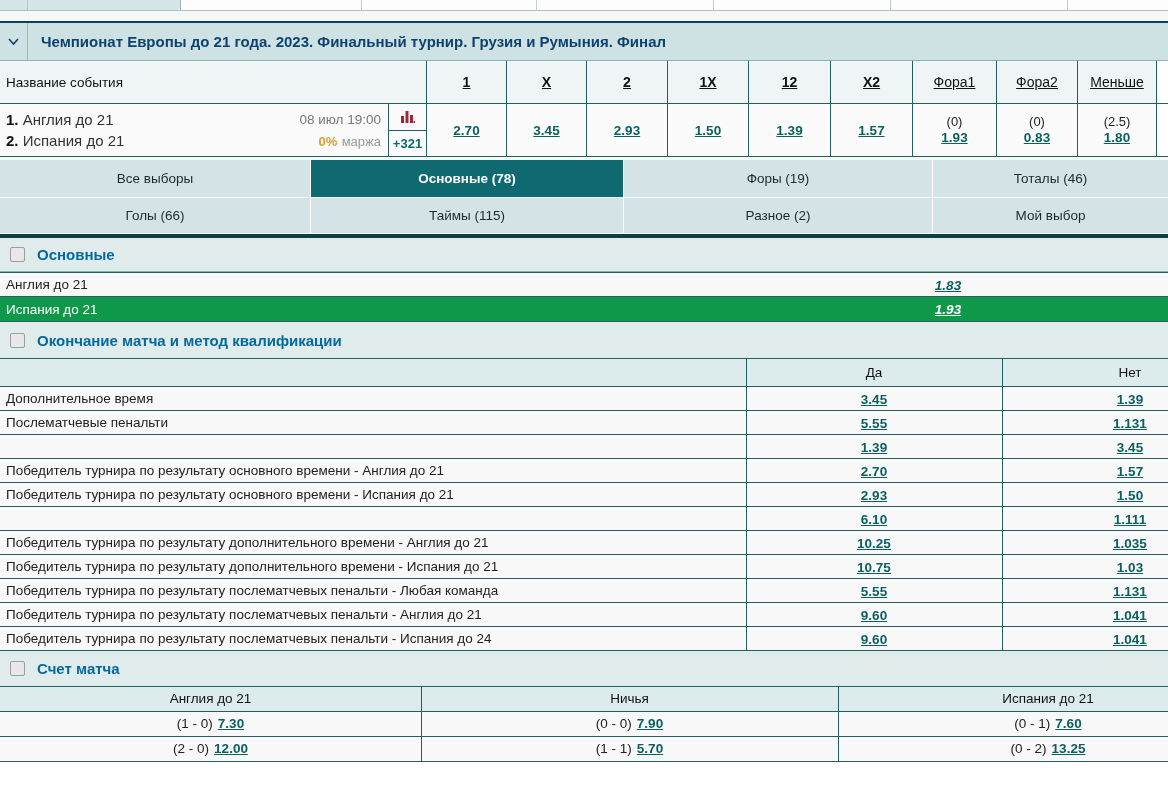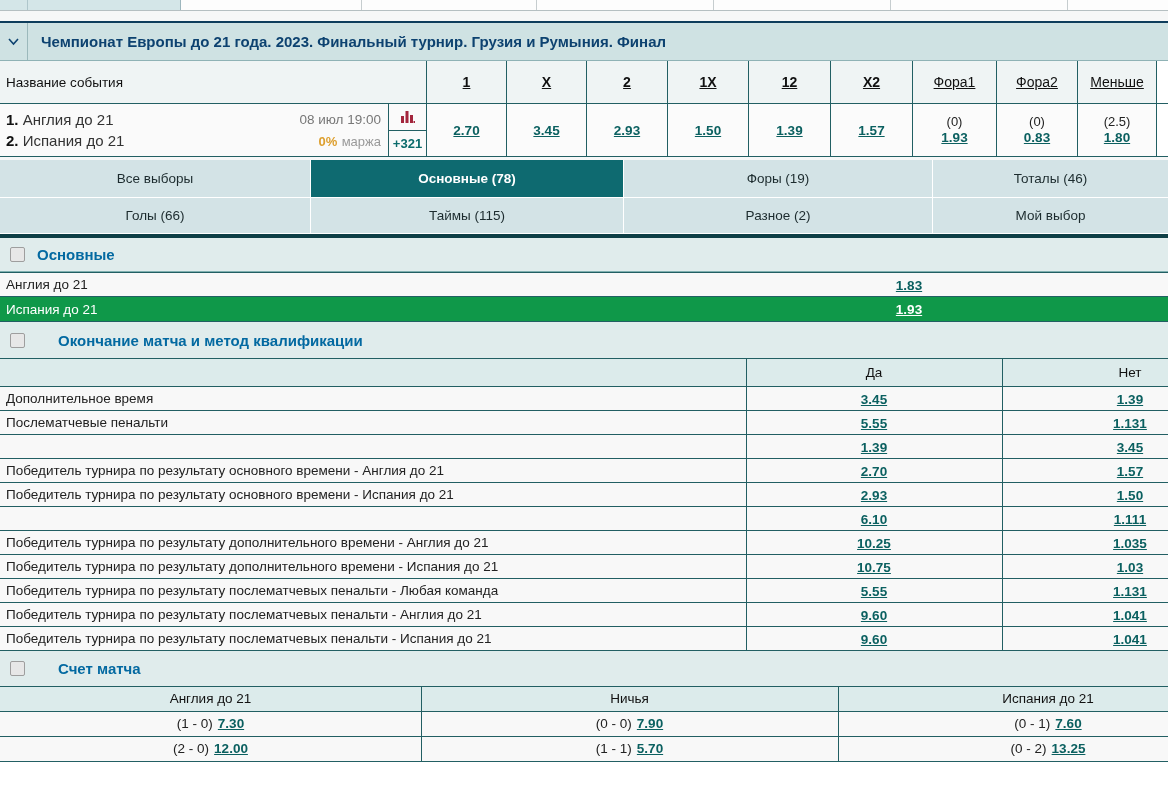--- a/index.html
+++ b/index.html
@@ -54,30 +54,30 @@
   .tab-row1 { height:38px; }
   .tab-row2 { height:36px; }
   .tab { box-sizing:border-box; border-right:1px solid #fff; border-bottom:1px solid #fff;
          background:#d3e3e6; color:#1c2b2e; font-size:13.5px; display:flex; align-items:center; justify-content:center; cursor:pointer; }
   .tab:last-child { border-right:none; }
   .tab.active { background:#0e6a70; color:#fff; font-weight:bold; }
   .tabs-divider { height:4px; background:#0e3f46; }
 
   
   .sec-head { height:34px; background:#e0ecec; display:flex; align-items:center; border-bottom:1px solid #7fb0b0; box-sizing:border-box; }
-  .sec-head.no-line { border-bottom:none;gap:21px; }
+  .sec-head.no-line { border-bottom:none; }
   .checkbox { width:13px; height:13px; background:#e7e7e7; border:1px solid #9e9e9e; border-radius:2px; margin:0 12px 0 10px; cursor:pointer; }
   .sec-label { font-weight:bold; font-size:15px; color:#0369a1; }
 
   
   .winner-row { position:relative; height:25px; background:#f8f8f8; border-bottom:1px solid #225f63;
                 box-sizing:border-box; display:flex; align-items:center; }
   .winner-row.first { border-top:1px solid #225f63; }
   .row-label { padding-left:6px; font-size:13.5px; color:#222; white-space:nowrap; }
-  .winner-odd { position:absolute; left:722px; width:374px; text-align:center; }
+  .winner-odd { position:absolute; left:761px; width:374px; text-align:center;font-style:italic; }
   .winner-row.highlight { background:#0f9849; }
   .winner-row.highlight .row-label { color:#fff; }
   .winner-row.highlight .odd { color:#fff; }
 
   
   .quali-table { position:relative; width:1258px; border-top:1px solid #225f63; box-sizing:border-box; }
   .vline { position:absolute; top:0; bottom:0; width:1px; background:#225f63; z-index:2; }
   .q-head { height:28px; background:#dcebeb; border-bottom:1px solid #225f63; position:relative; box-sizing:border-box; }
   .q-col { position:absolute; top:0; height:27px; line-height:27px; width:256px; text-align:center; font-size:13.5px; color:#111; }
   .q-row { height:24px; background:#f8f8f8; border-bottom:1px solid #225f63; position:relative; box-sizing:border-box;
@@ -297,21 +297,21 @@
       <span class="row-label">Победитель турнира по результату послематчевых пенальти - Любая команда</span>
       <span class="q-odd pos-yes"><span class="odd">5.55</span></span>
       <span class="q-odd pos-no"><span class="odd">1.131</span></span>
     </div>
     <div class="q-row">
       <span class="row-label">Победитель турнира по результату послематчевых пенальти - Англия до 21</span>
       <span class="q-odd pos-yes"><span class="odd">9.60</span></span>
       <span class="q-odd pos-no"><span class="odd">1.041</span></span>
     </div>
     <div class="q-row">
-      <span class="row-label">Победитель турнира по результату послематчевых пенальти - Испания до 21</span>
+      <span class="row-label">Победитель турнира по результату послематчевых пенальти - Испания до 24</span>
       <span class="q-odd pos-yes"><span class="odd">9.60</span></span>
       <span class="q-odd pos-no"><span class="odd">1.041</span></span>
     </div>
   </div>
 
   <div class="sec-head no-line" style="height:35px">
     <div class="checkbox"></div>
     <div class="sec-label">Счет матча</div>
   </div>
   <div class="score-table">

